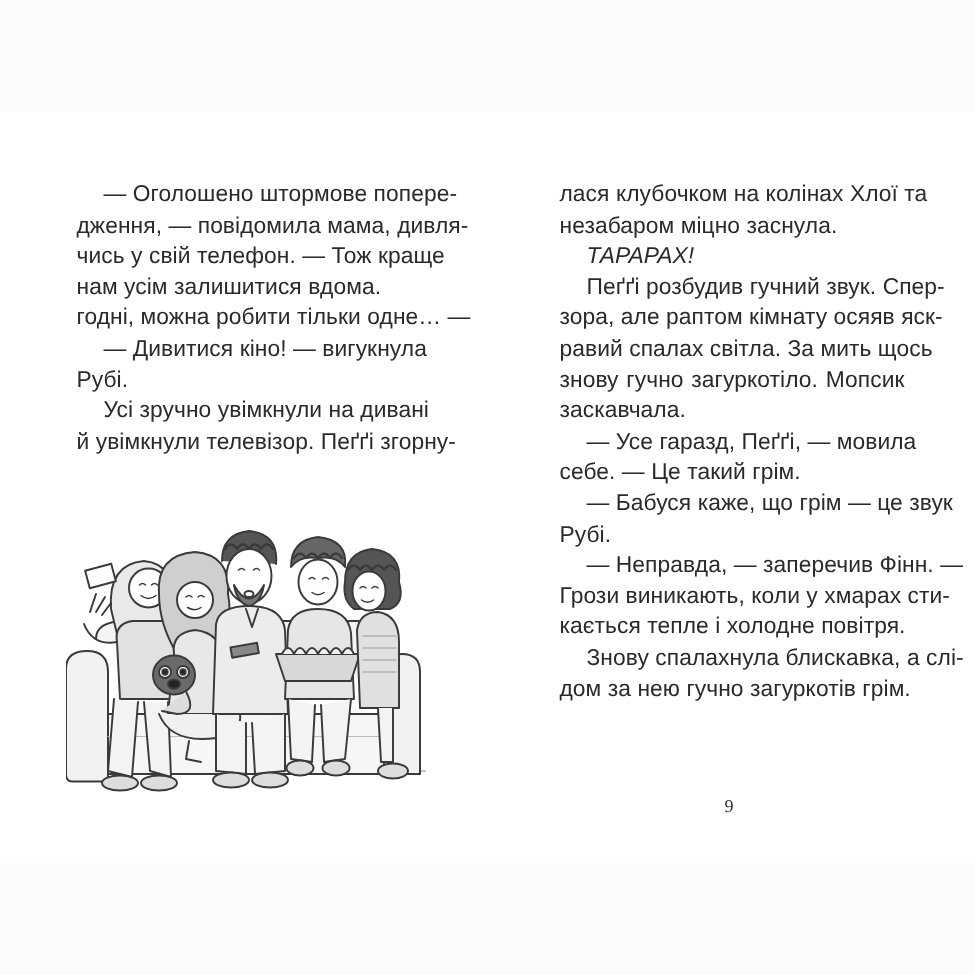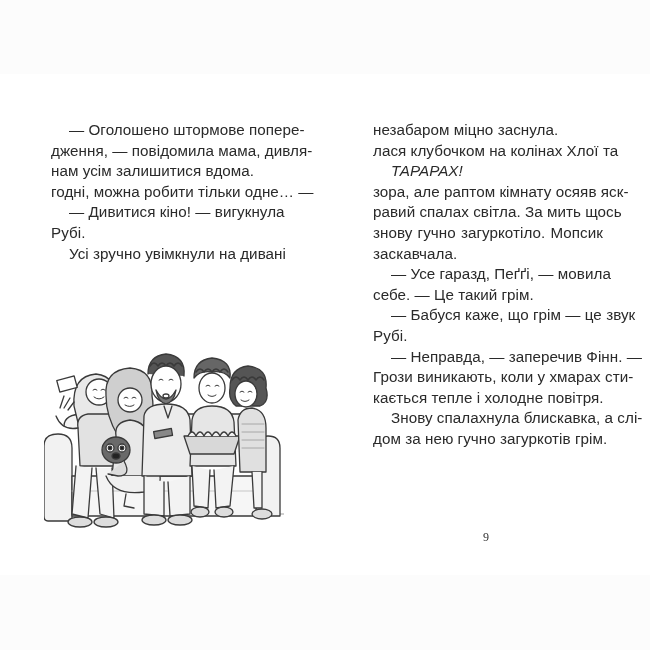--- a/index.html
+++ b/index.html
@@ -46,25 +46,27 @@
     }
   </style>
 </head>
 <body>
 
 <div class="spread">
 
   <div class="col col-left">
     <span class="line justify indent">— Оголошено штормове попере-</span>
     <span class="line justify">дження, — повідомила мама, дивля-</span>
+    <span class="line justify">чись у свій телефон. — Тож краще</span>
     <span class="line">нам усім залишитися вдома.</span>
     <span class="line justify">годні, можна робити тільки одне… —</span>
     <span class="line justify indent">— Дивитися кіно! — вигукнула</span>
     <span class="line">Рубі.</span>
     <span class="line justify indent">Усі зручно увімкнули на дивані</span>
+    <span class="line justify">й увімкнули телевізор. Пеґґі згорну-</span>
   </div>
 
   <div class="illustration">
     <svg width="240" height="205" viewBox="0 0 240 205" fill="none" stroke="#3a3a3a" stroke-width="1.3" stroke-linecap="round" stroke-linejoin="round">
 
       <line x1="0" y1="178" x2="240" y2="178" stroke="#888" stroke-width="0.8"></line>
 
       <path d="M20 90 Q20 78 40 78 L205 78 Q220 78 220 92 L220 120" fill="#f4f4f4"></path>
 
       <path d="M0 110 Q0 98 14 98 Q28 98 28 112 L28 185 L4 185 Q0 185 0 180 Z" fill="#f2f2f2"></path>
@@ -132,23 +134,24 @@
       <path d="M196 56 q2 -2 4 0 M204 56 q2 -2 4 0" stroke-width="1"></path>
       <path d="M197 64 q4 3 8 0" stroke-width="1"></path>
       <path d="M194 84 Q196 72 208 72 Q222 74 222 92 L222 136 L196 136 Z" fill="#e0e0e0"></path>
       <path d="M198 88 L220 88 M198 96 L220 96 M198 104 L220 104 M198 112 L220 112" stroke="#999" stroke-width="0.8"></path>
       <path d="M208 136 L210 172 L218 172 L218 136" fill="#f3f3f3"></path>
       <ellipse cx="218" cy="178" rx="10" ry="5" fill="#ddd"></ellipse>
     </svg>
   </div>
 
   <div class="col col-right">
+    <span class="line justify">лася клубочком на колінах Хлої та</span>
     <span class="line">незабаром міцно заснула.</span>
-    <span class="line justify">лася клубочком на колінах Хлої та</span>
     <span class="line indent italic">ТАРАРАХ!</span>
+    <span class="line justify indent">Пеґґі розбудив гучний звук. Спер-</span>
     <span class="line justify">зора, але раптом кімнату осяяв яск-</span>
     <span class="line justify">равий спалах світла. За мить щось</span>
     <span class="line justify">знову гучно загуркотіло. Мопсик</span>
     <span class="line">заскавчала.</span>
     <span class="line justify indent">— Усе гаразд, Пеґґі, — мовила</span>
     <span class="line">себе. — Це такий грім.</span>
     <span class="line justify indent">— Бабуся каже, що грім — це звук</span>
     <span class="line">Рубі.</span>
     <span class="line justify indent">— Неправда, — заперечив Фінн. —</span>
     <span class="line justify">Грози виникають, коли у хмарах сти-</span>

